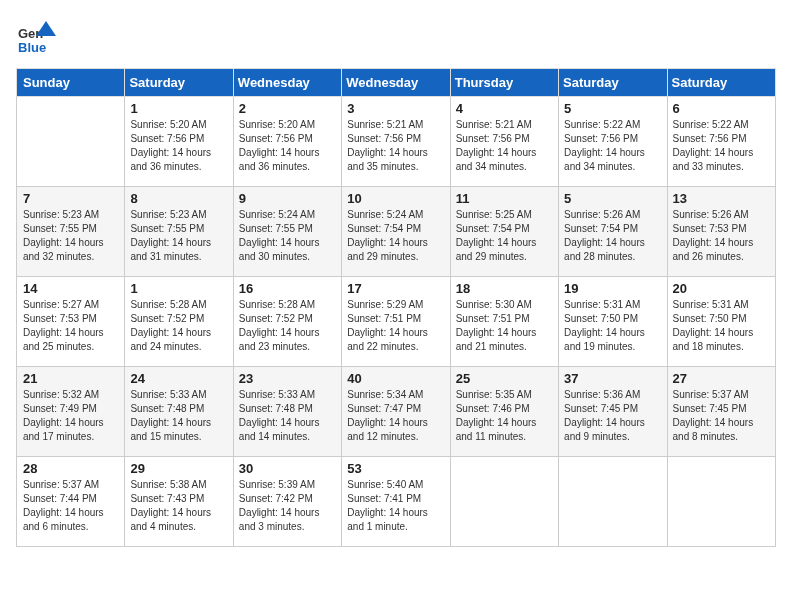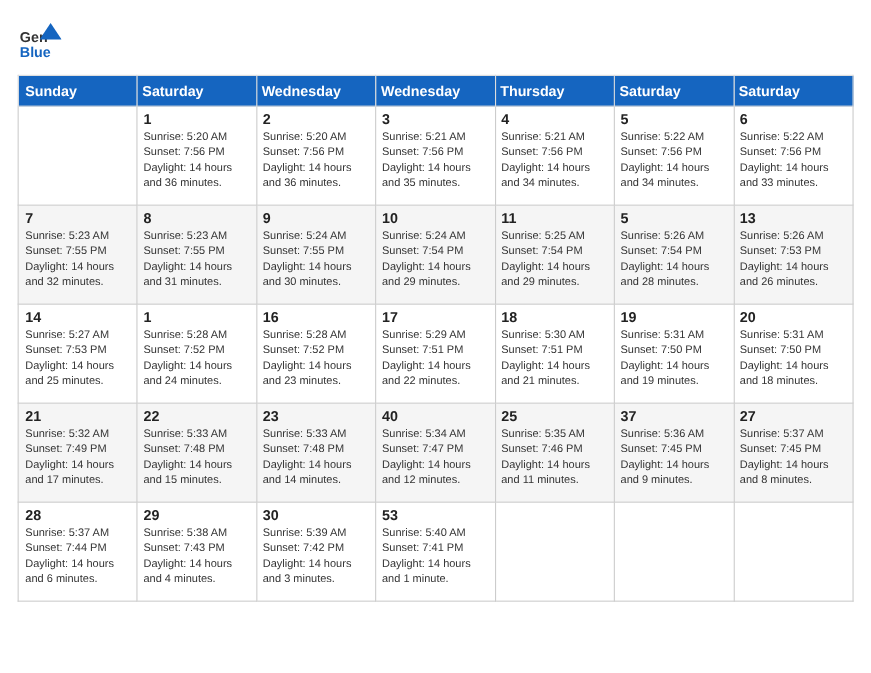--- a/index.html
+++ b/index.html
@@ -195,21 +195,21 @@
           <div class="day-number">20</div>
           <div class="day-info">Sunrise: 5:31 AM<br>Sunset: 7:50 PM<br>Daylight: 14 hours and 18 minutes.</div>
         </td>
       </tr>
       <tr>
         <td>
           <div class="day-number">21</div>
           <div class="day-info">Sunrise: 5:32 AM<br>Sunset: 7:49 PM<br>Daylight: 14 hours and 17 minutes.</div>
         </td>
         <td>
-          <div class="day-number">22</div>
+          <div class="day-number">24</div>
           <div class="day-info">Sunrise: 5:33 AM<br>Sunset: 7:48 PM<br>Daylight: 14 hours and 15 minutes.</div>
         </td>
         <td>
           <div class="day-number">23</div>
           <div class="day-info">Sunrise: 5:33 AM<br>Sunset: 7:48 PM<br>Daylight: 14 hours and 14 minutes.</div>
         </td>
         <td>
           <div class="day-number">40</div>
           <div class="day-info">Sunrise: 5:34 AM<br>Sunset: 7:47 PM<br>Daylight: 14 hours and 12 minutes.</div>
         </td>

